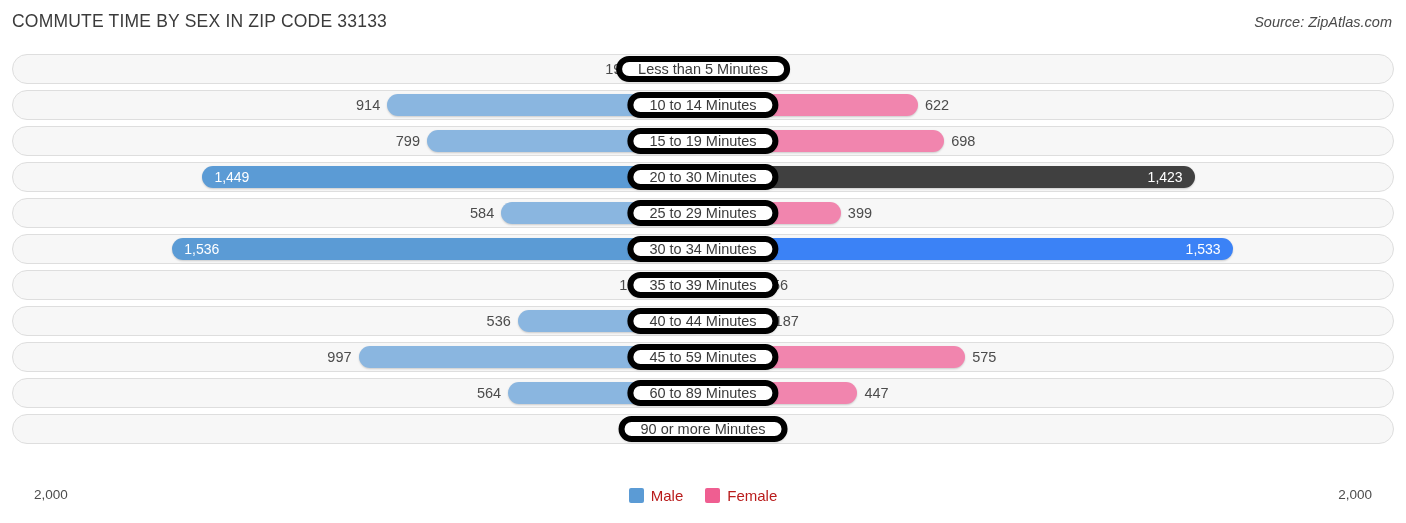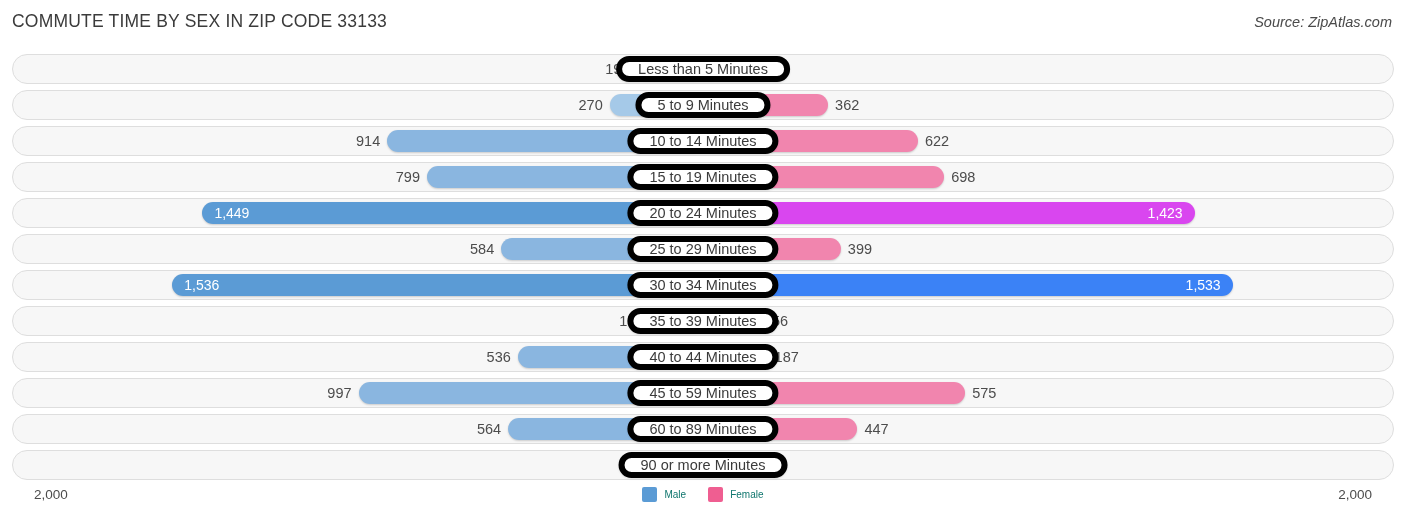--- a/index.html
+++ b/index.html
@@ -116,21 +116,21 @@
     position: absolute;
     left: 0; right: 0;
     top: 487px;
     display: flex;
     align-items: center;
     justify-content: center;
     gap: 22px;
   }
   .legend-item { display: flex; align-items: center; gap: 7px; }
   .legend-swatch { width: 15px; height: 15px; border-radius: 2px; }
-  .legend-label { font-size: 10px; color: #0f766e; }
+  .legend-label { font-size: 15px; color: #b91c1c; }
 </style>
 </head>
 <body>
 
 <div class="page">
 
   <div class="chart-title">COMMUTE TIME BY SEX IN ZIP CODE 33133</div>
   <div class="source-note">Source: ZipAtlas.com</div>
 
   <div class="plot" id="plot">
@@ -140,31 +140,20 @@
           <div class="bar male" style="width: 66.6815px; background: rgb(165, 201, 232);"></div>
         </div>
         <div class="half right">
           <div class="bar female" style="width: 15.5475px; background: rgb(247, 179, 204);"></div>
           <span class="val-out right">45</span>
         </div>
         <div class="cat-pill">Less than 5 Minutes</div>
       </div>
       <div class="row">
         <div class="half left">
-          <span class="val-out left">270</span>
-          <div class="bar male" style="width: 93.285px; background: rgb(165, 201, 232);"></div>
-        </div>
-        <div class="half right">
-          <div class="bar female" style="width: 125.071px; background: rgb(241, 133, 174);"></div>
-          <span class="val-out right">362</span>
-        </div>
-        <div class="cat-pill">5 to 9 Minutes</div>
-      </div>
-      <div class="row">
-        <div class="half left">
           <span class="val-out left">914</span>
           <div class="bar male" style="width: 315.787px; background: rgb(138, 182, 224);"></div>
         </div>
         <div class="half right">
           <div class="bar female" style="width: 214.901px; background: rgb(241, 133, 174);"></div>
           <span class="val-out right">622</span>
         </div>
         <div class="cat-pill">10 to 14 Minutes</div>
       </div>
       <div class="row">
@@ -178,25 +167,25 @@
         </div>
         <div class="cat-pill">15 to 19 Minutes</div>
       </div>
       <div class="row">
         <div class="half left">
           <div class="bar male" style="width: 500.63px; background: rgb(91, 155, 213);">
             <span class="val-in">1,449</span>
           </div>
         </div>
         <div class="half right">
-          <div class="bar female" style="width: 491.647px; background: #d946ef;">
+          <div class="bar female" style="width: 491.647px; background: #404040;">
             <span class="val-in">1,423</span>
           </div>
         </div>
-        <div class="cat-pill">20 to 24 Minutes</div>
+        <div class="cat-pill">20 to 30 Minutes</div>
       </div>
       <div class="row">
         <div class="half left">
           <span class="val-out left">584</span>
           <div class="bar male" style="width: 201.772px; background: rgb(138, 182, 224);"></div>
         </div>
         <div class="half right">
           <div class="bar female" style="width: 137.855px; background: rgb(241, 133, 174);"></div>
           <span class="val-out right">399</span>
         </div>

